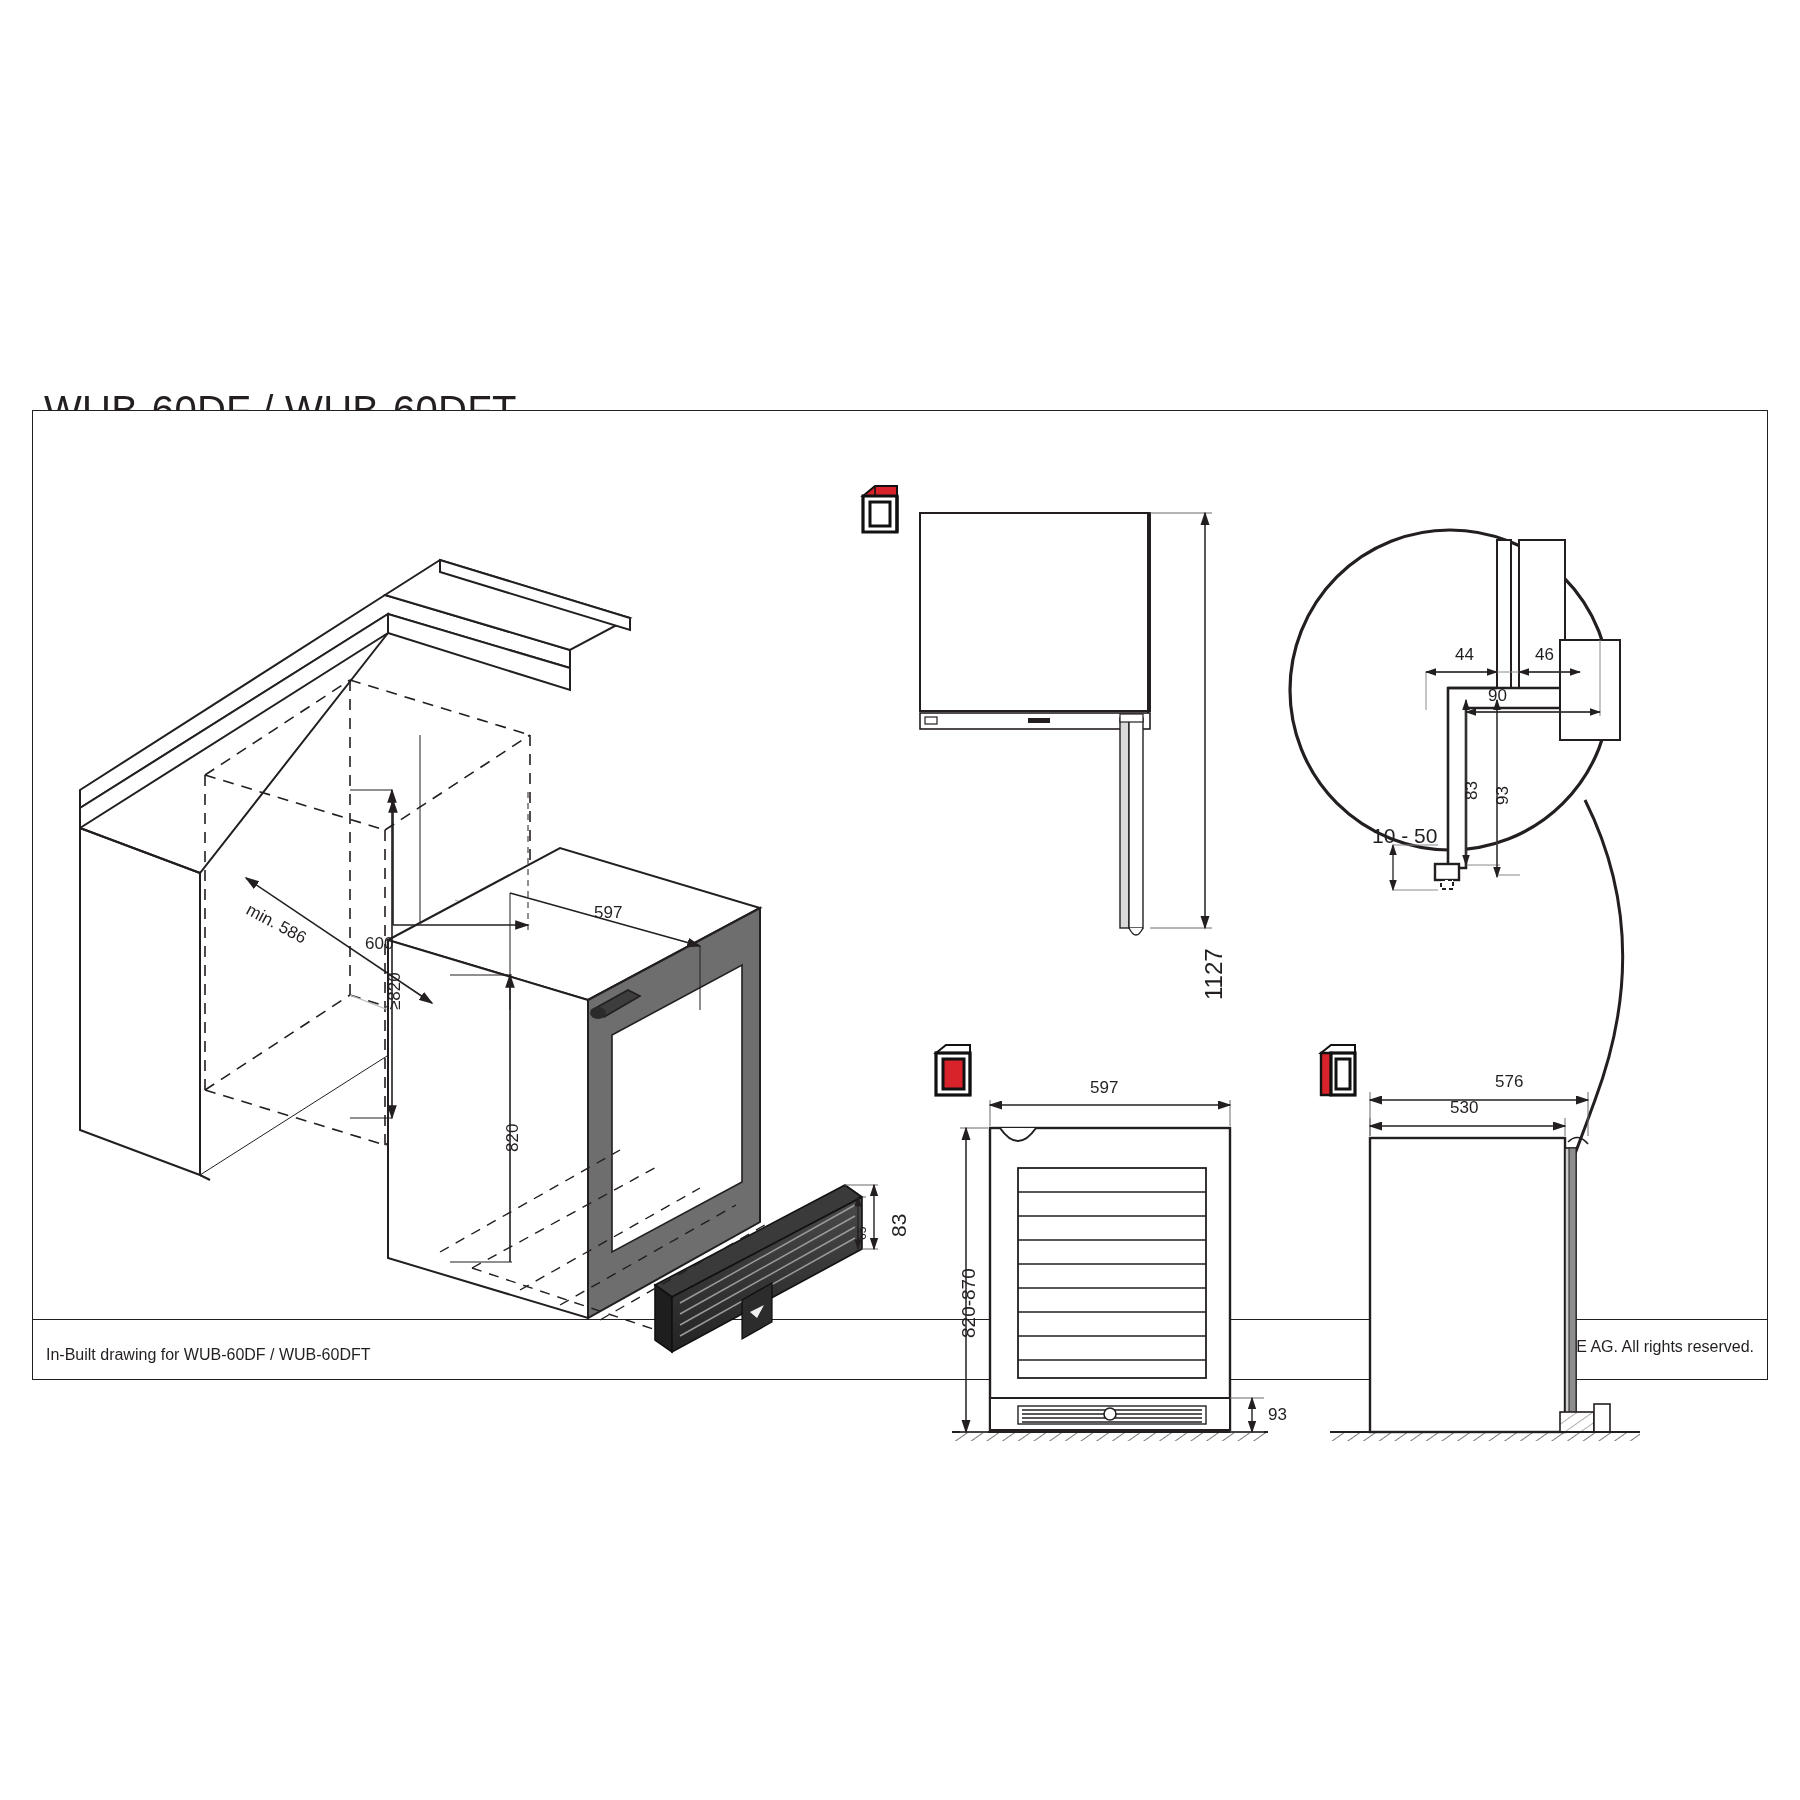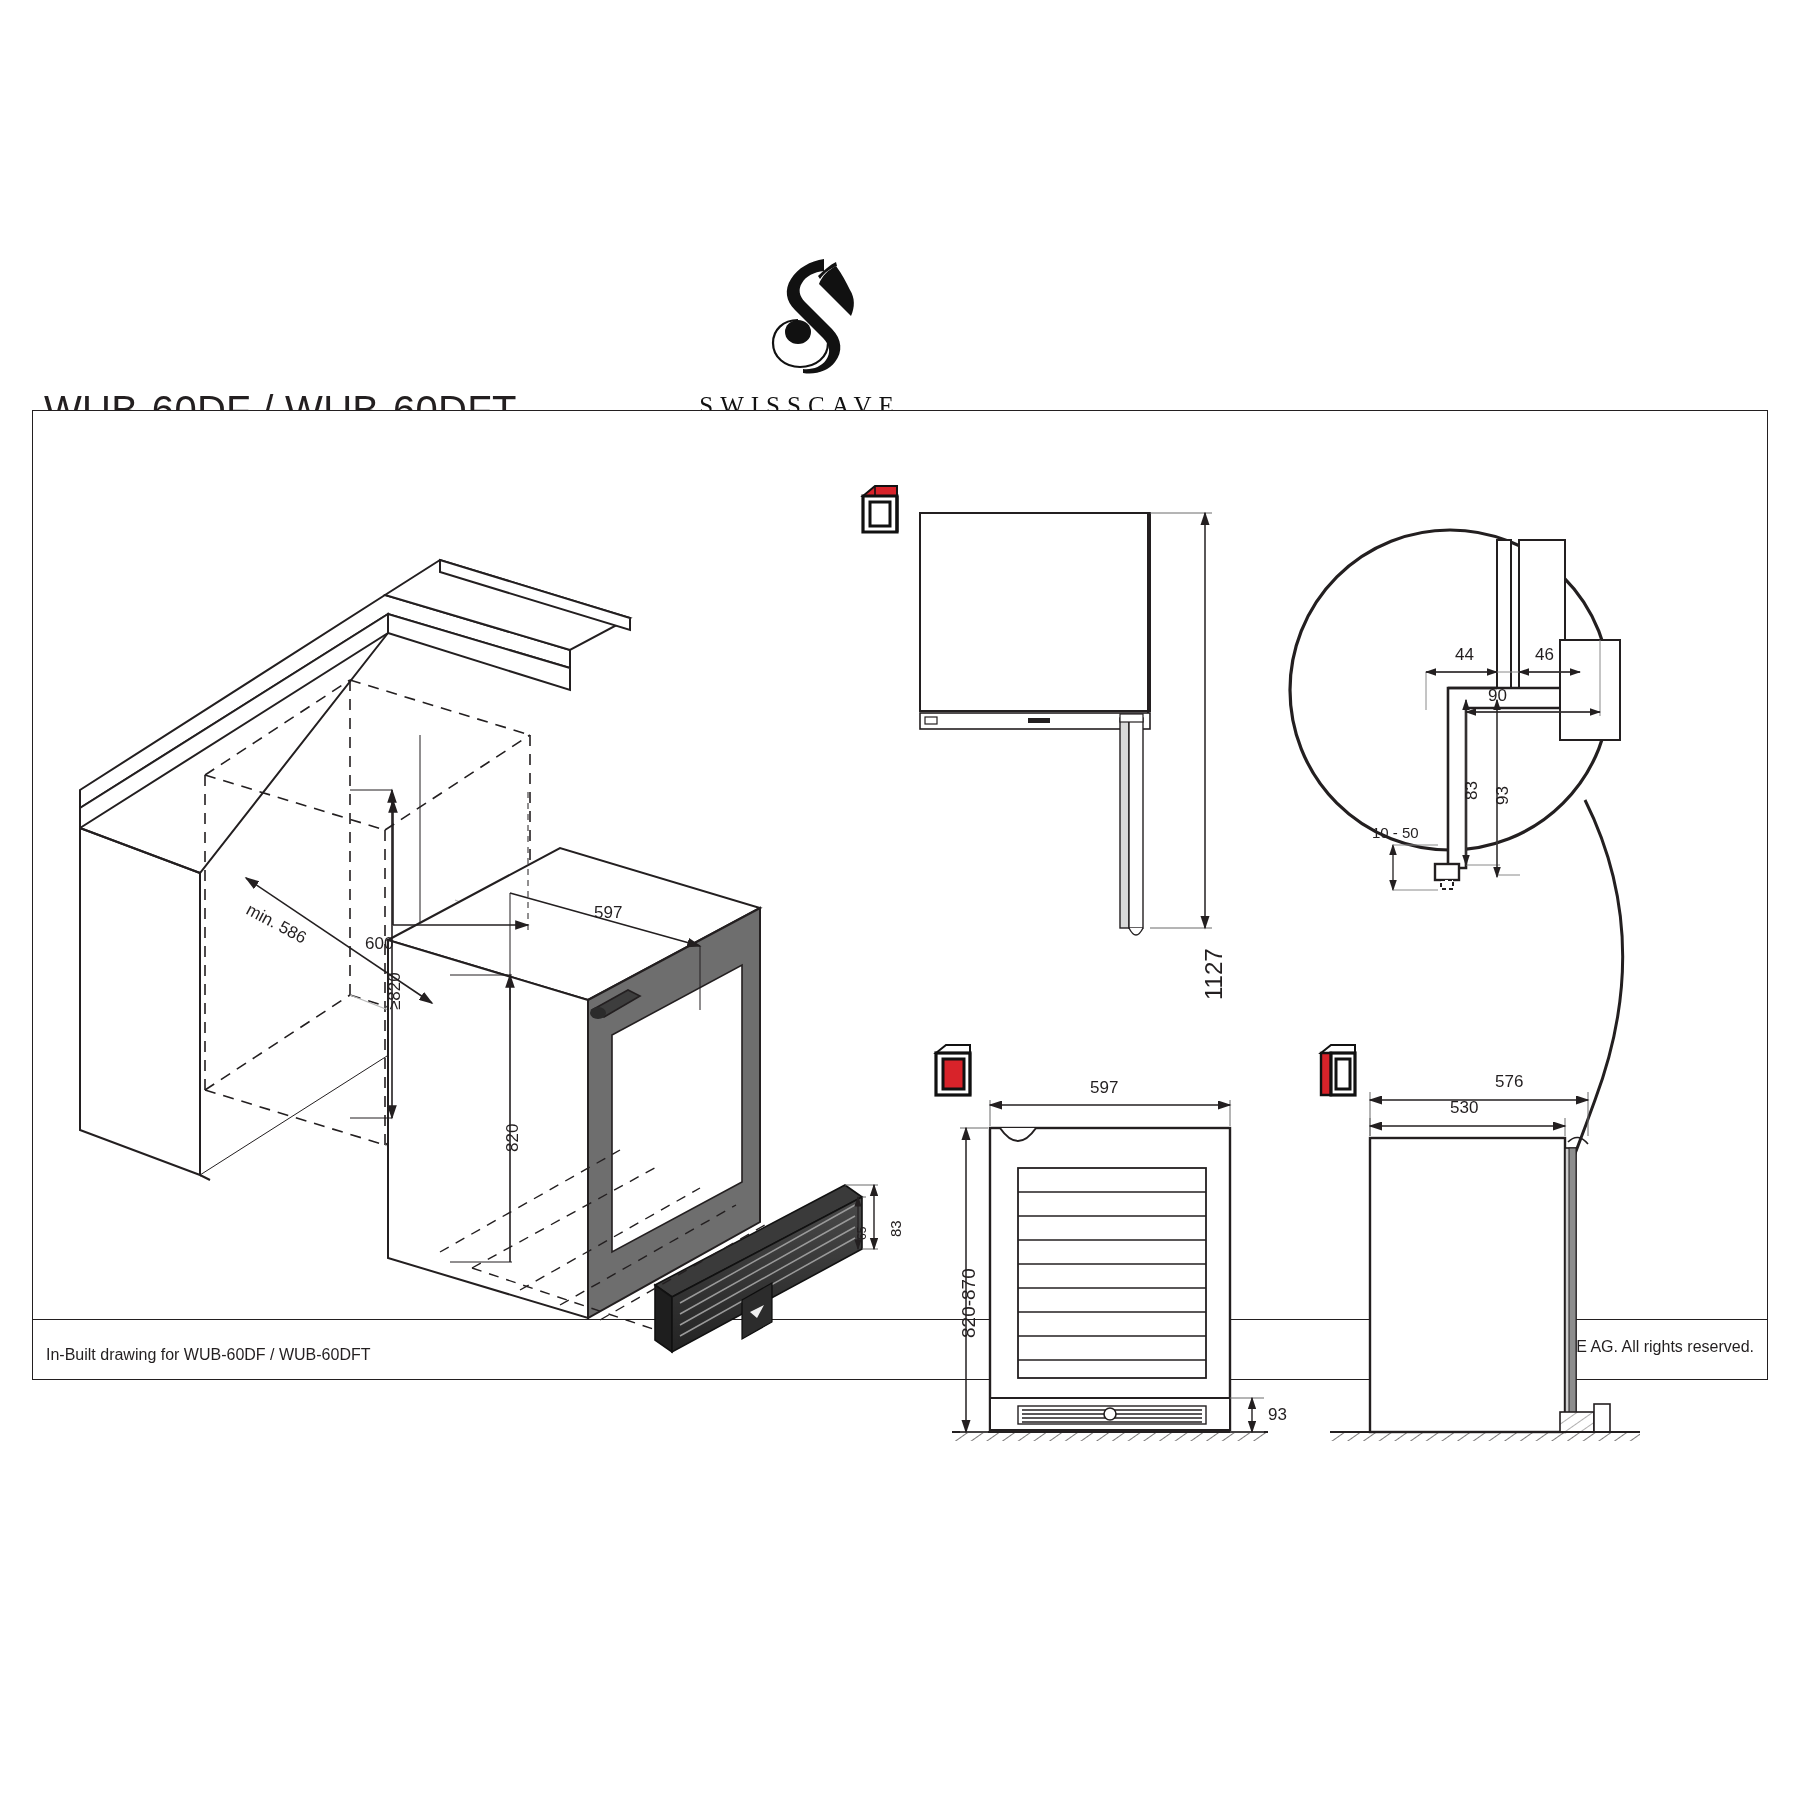--- a/index.html
+++ b/index.html
@@ -34,44 +34,34 @@
   .footer-text{position:absolute;top:1338px;font-size:16px;color:#231f20;white-space:nowrap;}
   #footer-left{left:46px;margin-top:8px;}
   #footer-right{right:46px;}
 
   
   .canvas{position:absolute;left:0;top:0;width:1800px;height:1800px;pointer-events:none;}
   .dimtxt{
     position:absolute;font-size:17px;color:#231f20;white-space:nowrap;
     font-family:"Liberation Sans",sans-serif;
   }
-  .dimtxt.small{font-size:15px;}
+  .dimtxt.small{font-size:21px;}
   .dimtxt.rot{transform-origin:0 0;transform:rotate(-90deg);}
   .dimtxt.diag{transform-origin:0 0;transform:rotate(28deg);}
 
   
   .orient{position:absolute;width:46px;height:56px;}
 </style>
 </head>
 <body>
 
 <div id="sheet">
 
   <div id="page-title">WUB-60DF / WUB-60DFT</div>
 
-  <div id="brand">
-    <svg id="brand-mark" viewBox="0 0 120 130">
-      <path fill="#111" d="M96 6 c-6 3 -12 8 -18 14 l2 3 c5 -7 11 -11 17 -13 z"></path>
-      <path fill="#111" d="M84 3 c-14 2 -26 9 -33 20 c-7 11 -5 22 4 31 l28 28 c7 7 8 15 3 22 c-5 7 -14 10 -23 9 l0 4 c13 2 25 -2 32 -11 c8 -10 7 -23 -3 -33 l-27 -27 c-6 -6 -7 -13 -3 -19 c4 -7 12 -11 22 -12 z"></path>
-      <path fill="#111" d="M96 10 c-8 4 -14 10 -17 18 l32 32 c4 -9 4 -18 -1 -26 c-4 -8 -8 -16 -14 -24 z"></path>
-      <ellipse cx="58" cy="76" rx="13" ry="12" fill="#111"></ellipse>
-      <path fill="none" stroke="#111" stroke-width="2.2" d="M58 64 c-15 0 -25 10 -25 23 c0 14 12 24 27 24 c16 0 28 -10 28 -24"></path>
-    </svg>
-    <div id="brand-name">SWISSCAVE</div>
-  </div>
 
   <div id="frame"></div>
   <div id="frame-bottom"></div>
   <div class="footer-text" id="footer-left">In-Built drawing for WUB-60DF / WUB-60DFT</div>
   <div class="footer-text" id="footer-right">Copyright SWISSCAVE AG. All rights reserved.</div>
 
   <svg class="canvas" viewBox="0 0 1800 1800">
     <defs>
       <marker id="ar" markerWidth="9" markerHeight="9" refX="8" refY="3" orient="auto">
         <path d="M0,0 L9,3 L0,6 z" fill="#231f20"></path>

